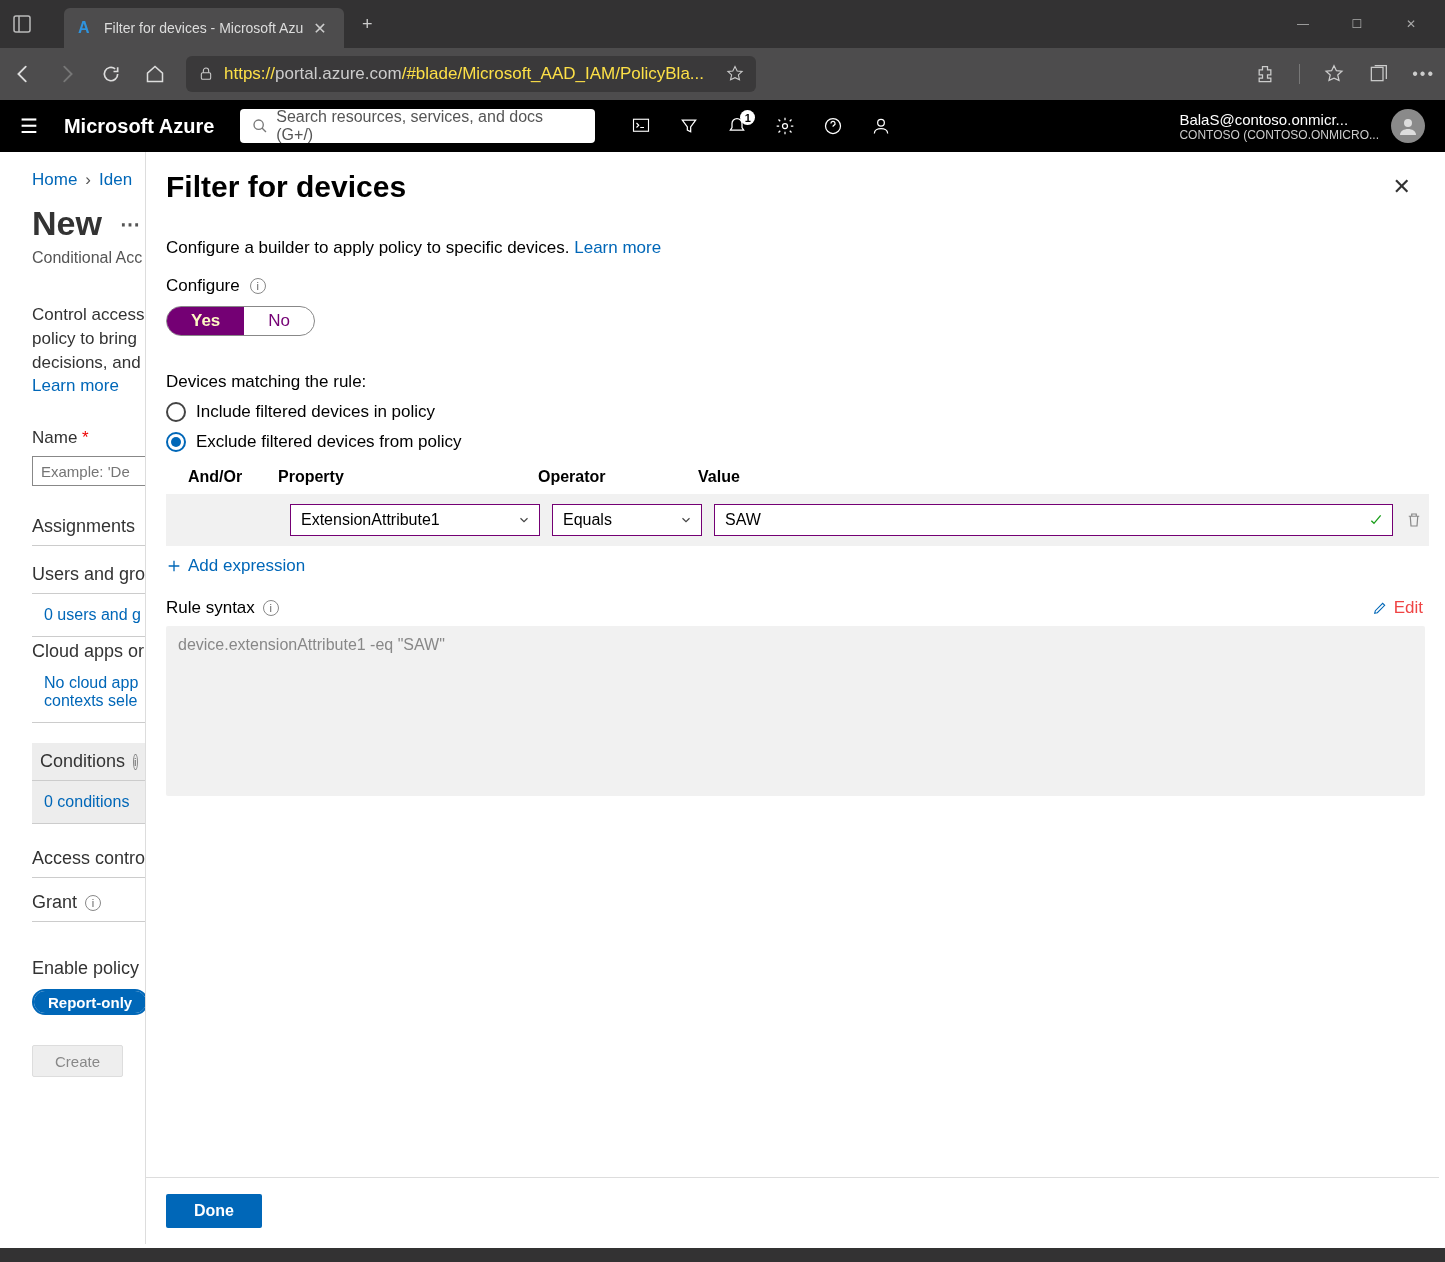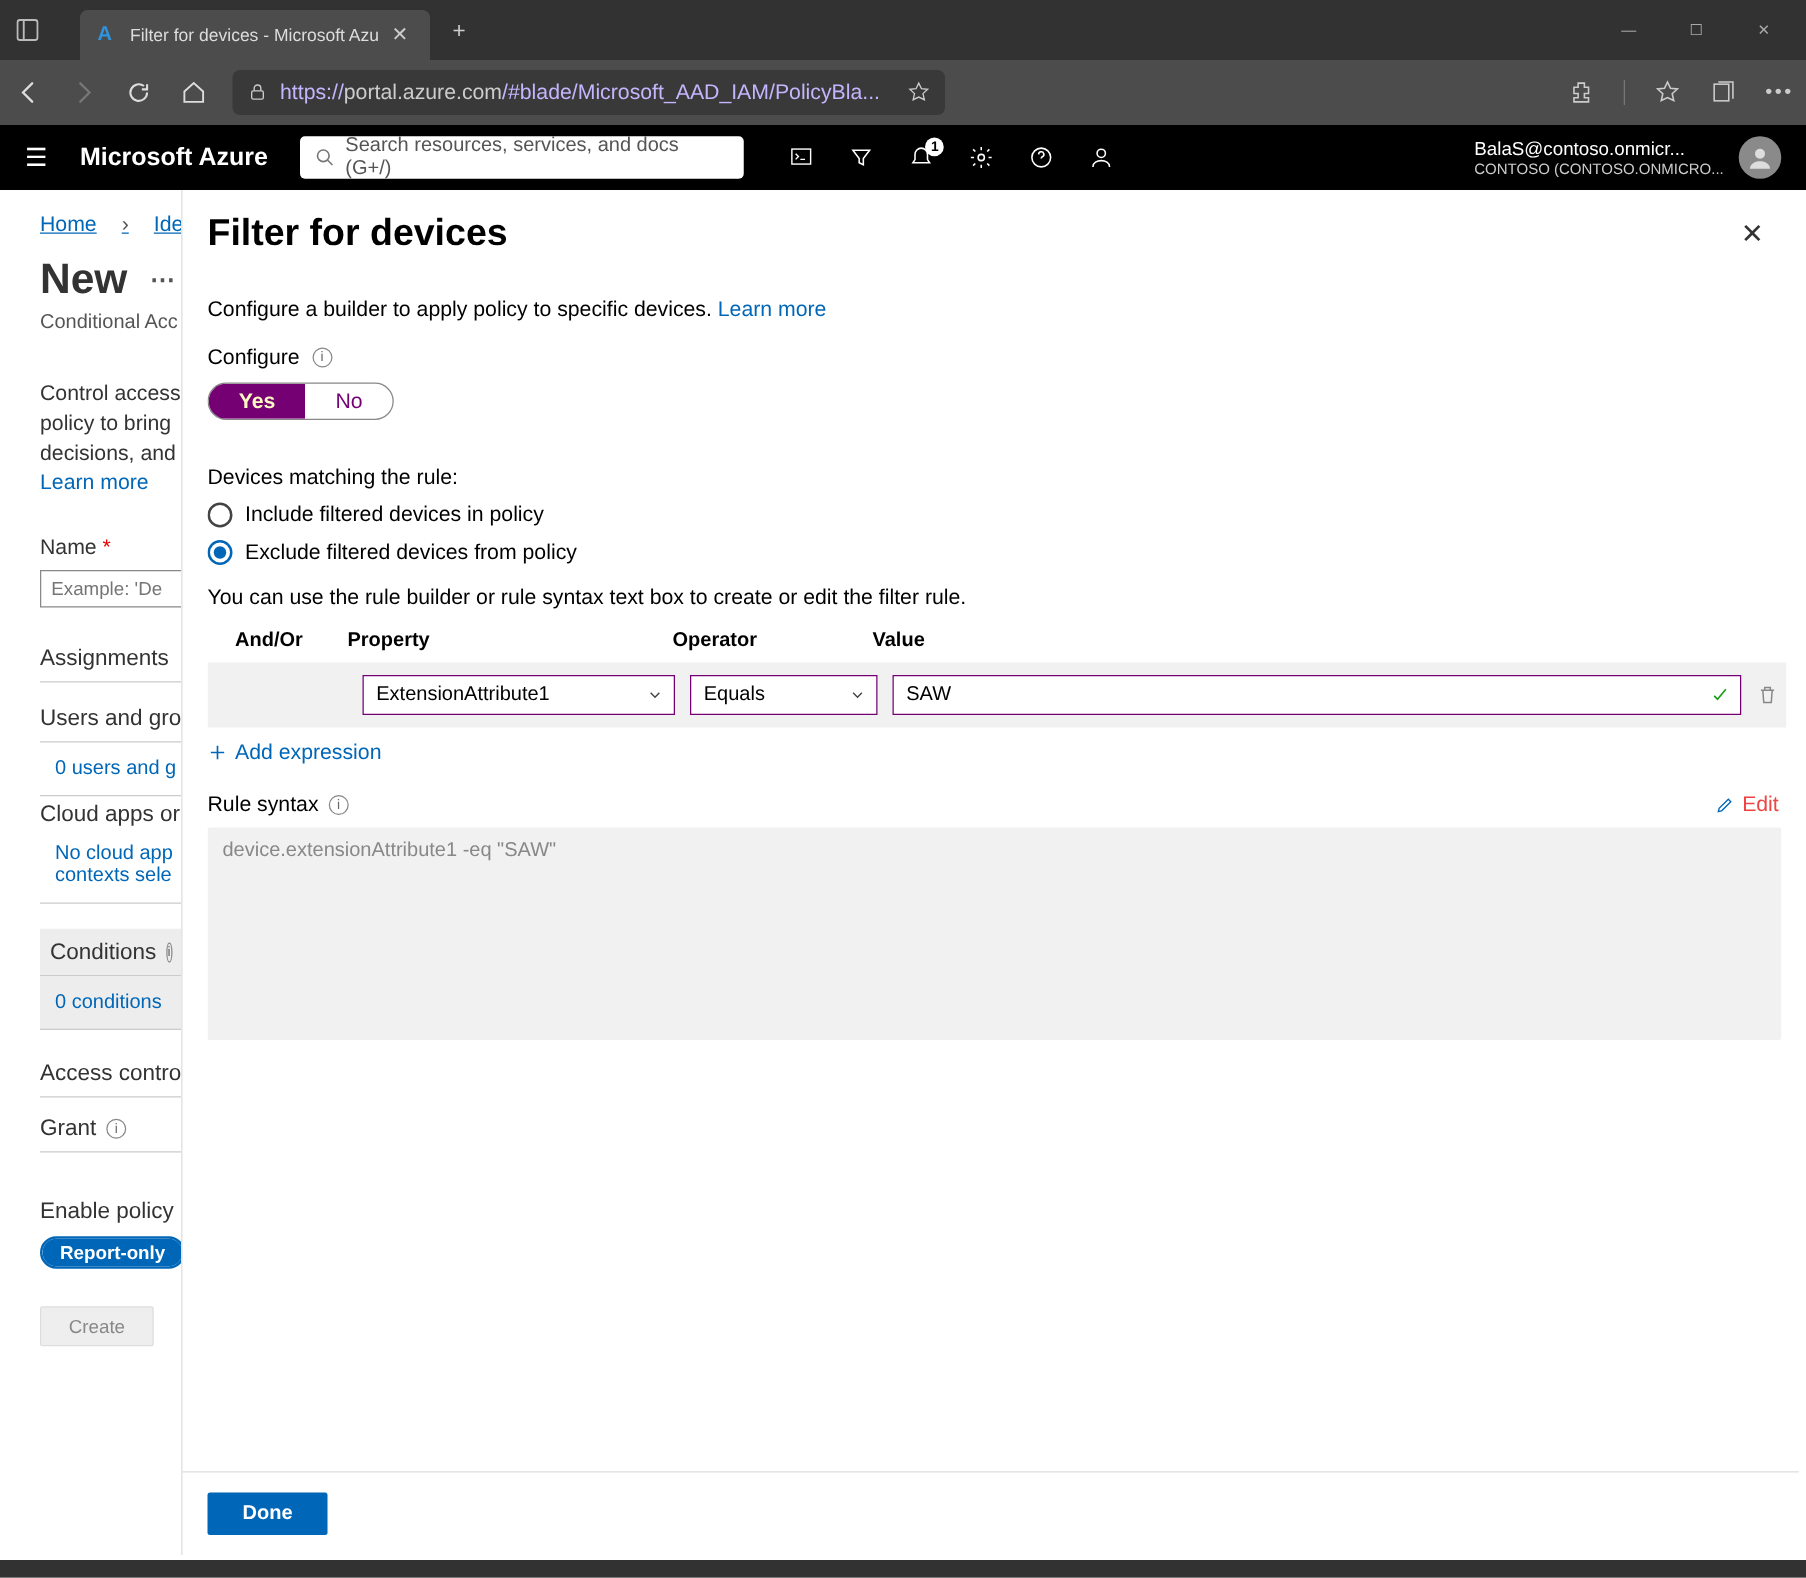--- a/index.html
+++ b/index.html
@@ -15,21 +15,21 @@
   .browser-tab .tabclose { color:#ccc; }
   .newtab { color:#ccc; padding:0 14px; font-size:18px; }
   .win-controls { margin-left:auto; display:flex; gap:26px; color:#aaa; font-size:12px; padding-right:10px; align-items:center;}
   .win-controls span { width:28px; text-align:center; cursor:default;}
 
   .toolbar { height:52px; background:#4d4c4d; display:flex; align-items:center; padding:0 10px; gap:18px; }
   .toolbar .nav-icon { color:#ccc; width:26px; height:26px; display:flex; align-items:center; justify-content:center; }
   .toolbar .nav-icon.disabled { color:#777;}
   .addressbar { flex:0 0 570px; height:36px; background:#3a393a; border-radius:6px; display:flex; align-items:center; padding:0 12px; gap:10px; color:#ccc; font-size:17px;}
   .addressbar .url { flex:1; overflow:hidden; white-space:nowrap; text-overflow:ellipsis;}
-  .addressbar .url .dim { color:#c4b5fd;}
+  .addressbar .url .dim { color:#fde047;}
   .right-icons { margin-left:auto; display:flex; gap:24px; color:#ccc; align-items:center;}
   .vdiv { width:1px; height:20px; background:#777;}
 
   
   .azure-header { height:52px; background:#000; display:flex; align-items:center; padding:0 20px; gap:26px; color:#fff;}
   .hamburger { font-size:20px; }
   .azure-title { font-weight:600; font-size:20px;}
   .azure-search { flex:0 0 355px; height:34px; background:#fff; border-radius:4px; display:flex; align-items:center; padding:0 12px; gap:8px; color:#555; font-size:16px;}
   .header-icons { display:flex; gap:28px; align-items:center; margin-left:10px;}
   .header-icon { color:#fff; position:relative;}
@@ -37,21 +37,21 @@
   .account { margin-left:auto; display:flex; align-items:center; gap:12px; font-size:15px;}
   .account .lines { text-align:left; max-width:210px;}
   .account .lines div { overflow:hidden; white-space:nowrap; text-overflow:ellipsis;}
   .account .tenant { font-size:12px; color:#ccc;}
   .avatar { width:34px; height:34px; border-radius:50%; background:#8a8a8a; display:flex; align-items:center; justify-content:center;}
   .avatar svg { fill:#ddd;}
 
   
   .content { position:relative; height:calc(100% - 48px - 52px - 52px - 14px); background:#fff; display:flex; }
   .left-col { width:145px; padding:18px 0 0 32px; font-size:17px; color:#333; overflow:hidden; white-space:nowrap;}
-  .breadcrumb { color:#0067b8; display:flex; align-items:flex-end; gap:20px; font-size:17px;text-decoration:underline;}
+  .breadcrumb { color:#0067b8; display:flex; align-items:flex-end; gap:8px; font-size:17px;}
   .breadcrumb .sep { color:#555;}
   .bc-item { color:#0067b8;}
   .page-h1 { font-size:34px; font-weight:600; margin-top:14px; display:flex; align-items:center; gap:18px;}
   .page-sub { color:#555; font-size:16px; margin-top:6px;}
   .left-col .desc { margin-top:36px; font-size:17px; line-height:1.4;}
   .link { color:#0067b8;}
   .lbl-row { margin-top:30px; font-size:17px;}
   .req { color:#e00;}
   .name-input { margin-top:8px; width:120px; height:30px; border:1px solid #888; padding:0 8px; color:#888; font-size:15px;}
   .section-hd { margin-top:30px; font-size:18px; border-bottom:1px solid #ccc; padding-bottom:8px; display:flex; align-items:center; gap:8px;}
@@ -317,21 +317,20 @@
       <div class="radio-row">
         <span class="radio"></span>
         <span>Include filtered devices in policy</span>
       </div>
       <div class="radio-row">
         <span class="radio sel">
             <span class="dot"></span>
           </span>
         <span>Exclude filtered devices from policy</span>
       </div>
-      <div class="helper">You can use the rule builder or rule syntax text box to create or edit the filter rule.</div>
       <div class="rule-hdr">
         <div class="c1">And/Or</div>
         <div class="c2">Property</div>
         <div class="c3">Operator</div>
         <div class="c4">Value</div>
       </div>
       <div class="rule-row">
         <div class="c1"></div>
         <div class="sel-box c2">
           <span>ExtensionAttribute1</span>

